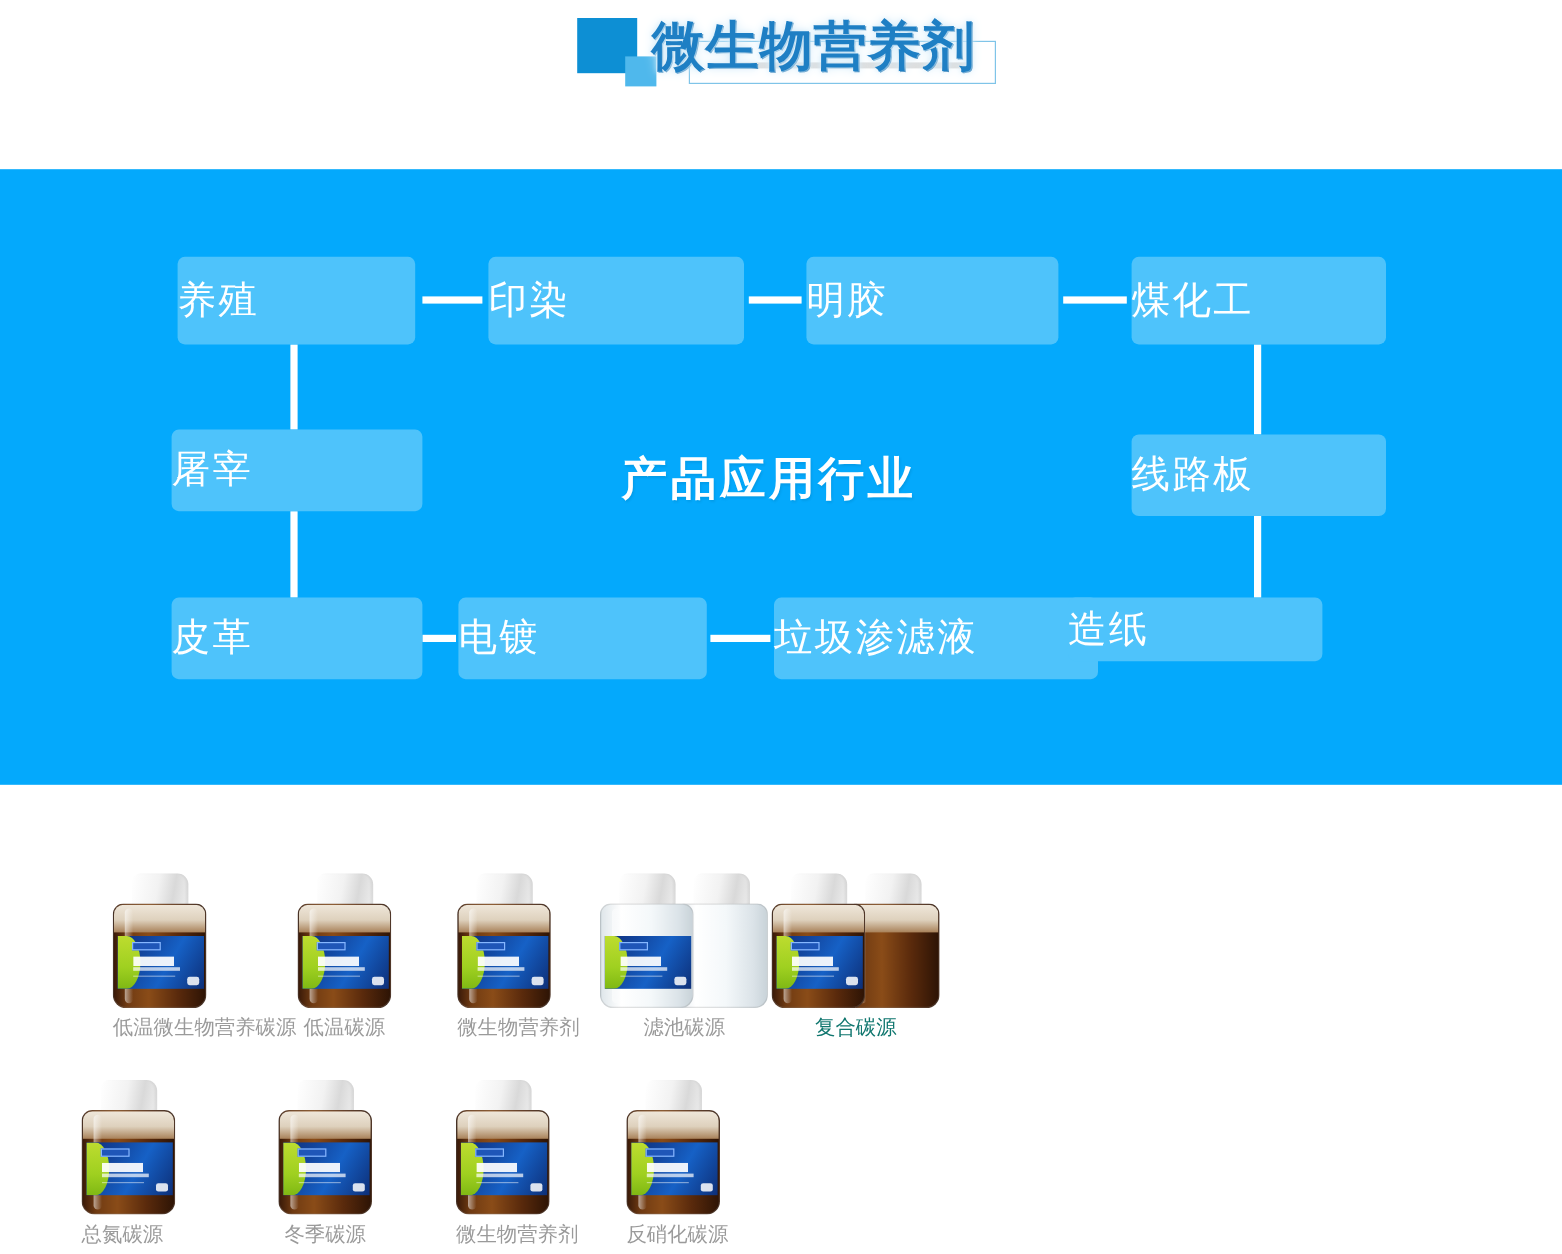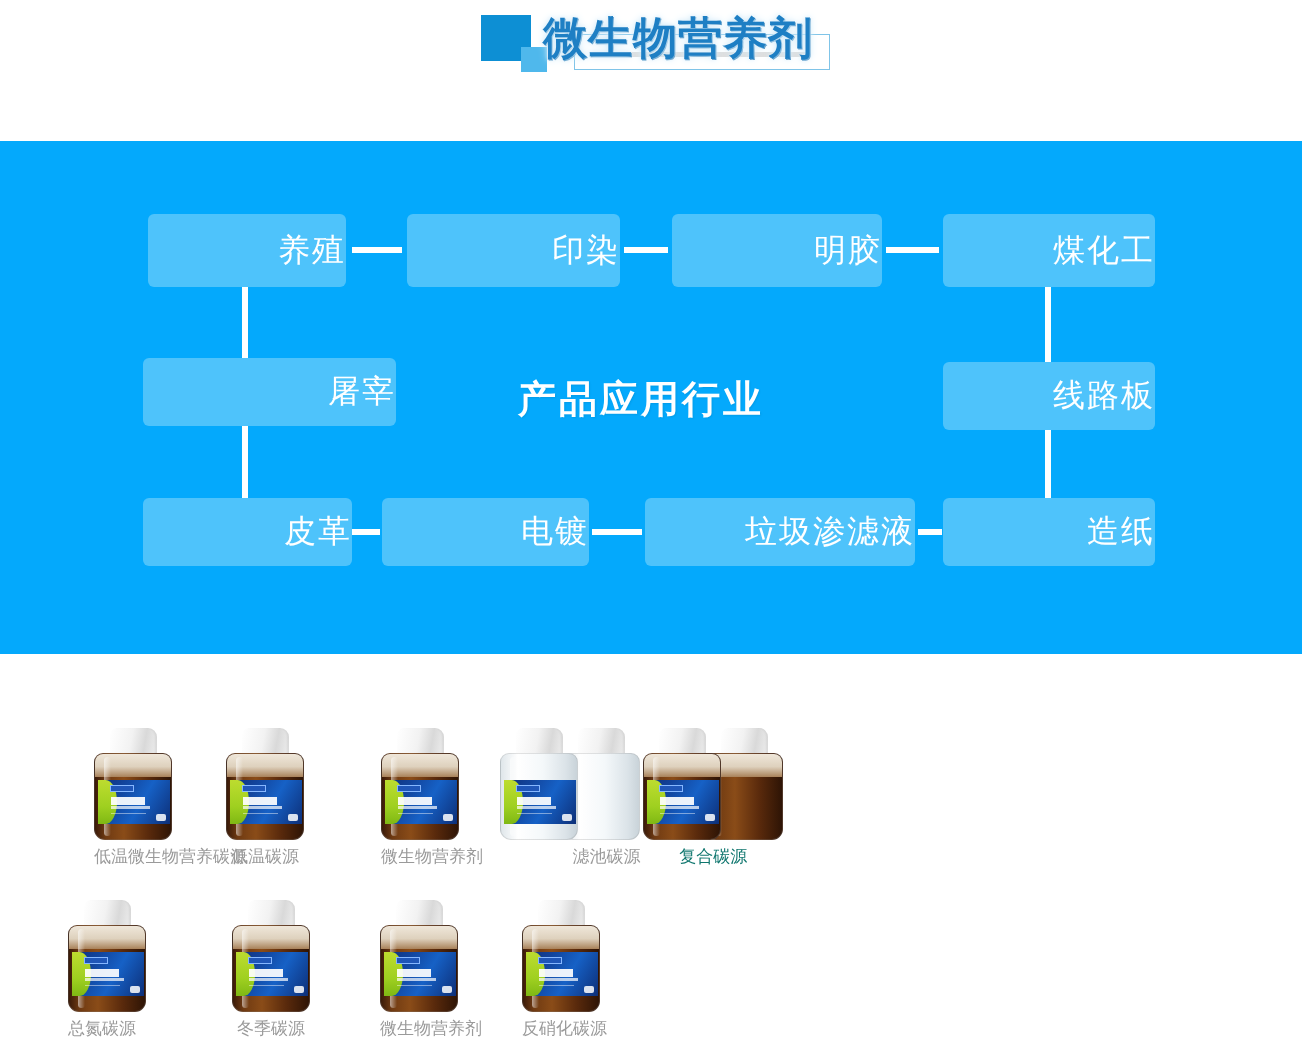--- a/index.html
+++ b/index.html
@@ -41,21 +41,21 @@
   
   #panel {
     position: absolute; left: 0; top: 141px; width: 1302px; height: 513px;
     background: #04a9fc;
   }
   .node {
     position: absolute;
     background: #4ec3fb;
     border-radius: 6px;
     color: #ffffff;
-    display: flex; align-items: center; justify-content: flex-end;
+    display: flex; align-items: center; justify-content: flex-start;
     font-size: 32px;
     letter-spacing: 2px;
     white-space: nowrap;
   }
   .conn { position: absolute; background: #ffffff; }
   .conn.h { height: 6px; }
   .conn.v { width: 6px; }
   .center-title {
     position: absolute;
     color: #ffffff; font-size: 38px; font-weight: bold; letter-spacing: 3px;
@@ -170,36 +170,36 @@
         </div>
         <div class="node" style="left: 407px; top: 73px; width: 213px; height: 73px; background: rgb(78, 195, 251);">
           <span>印染</span>
         </div>
         <div class="node" style="left: 672px; top: 73px; width: 210px; height: 73px; background: rgb(78, 195, 251);">
           <span>明胶</span>
         </div>
         <div class="node" style="left: 943px; top: 73px; width: 212px; height: 73px; background: rgb(78, 195, 251);">
           <span>煤化工</span>
         </div>
-        <div class="node" style="left: 143px; top: 217px; width: 253px; height: 68px; background: rgb(78, 195, 251);">
+        <div class="node" style="left: 143px; top: 217px; width: 209px; height: 68px; background: rgb(78, 195, 251);">
           <span>屠宰</span>
         </div>
         <div class="node" style="left: 943px; top: 221px; width: 212px; height: 68px; background: rgb(78, 195, 251);">
           <span>线路板</span>
         </div>
         <div class="node" style="left: 143px; top: 357px; width: 209px; height: 68px; background: rgb(78, 195, 251);">
           <span>皮革</span>
         </div>
         <div class="node" style="left: 382px; top: 357px; width: 207px; height: 68px; background: rgb(78, 195, 251);">
           <span>电镀</span>
         </div>
         <div class="node" style="left: 645px; top: 357px; width: 270px; height: 68px; background: rgb(78, 195, 251);">
           <span>垃圾渗滤液</span>
         </div>
-        <div class="node" style="left: 943px; top: 357px; width: 212px; height: 68px; background: rgb(78, 195, 251);">
+        <div class="node" style="left: 890px; top: 357px; width: 212px; height: 53px; background: rgb(78, 195, 251);">
           <span>造纸</span>
         </div>
       </div>
     <div class="center-title" id="center-title" style="left: 518px; top: 233px;">产品应用行业</div>
   </div>
 
   <div id="products">
     <div id="prod-row1">
         <div class="prod" style="left: 94px; top: 74px; width: 78px; height: 112px;">
           <div class="bottle-group" style="position: relative; width: 78px; height: 112px;">
@@ -214,21 +214,21 @@
                   <div class="b-label-title"></div>
                   <div class="b-label-sub"></div>
                   <div class="b-label-fine"></div>
                   <div class="b-label-badge"></div>
                 </div>
               </div>
             </div>
           </div>
           <div class="prod-caption" style="top: 117px; color: rgb(154, 154, 154);">低温微生物营养碳源</div>
         </div>
-        <div class="prod" style="left: 226px; top: 74px; width: 78px; height: 112px;">
+        <div class="prod" style="left: 248px; top: 74px; width: 78px; height: 112px;">
           <div class="bottle-group" style="position: relative; width: 78px; height: 112px;">
             <div class="bottle" style="width: 78px; height: 112px; left: 0px; top: 0px; z-index: 10;">
               <div class="b-cap" style="width: 47px; height: 29px; left: 16px; top: 0px;"></div>
               <div class="b-body b-fill-dark" style="left: 0px; top: 25px; width: 78px; height: 87px;">
                 <div class="b-foam" style="height: 23px;"></div>
                 <div class="b-shine"></div>
                 <div class="b-label" title="总氮达标" style="left: 3px; width: 72px; top: 26px; height: 44px;">
                   <div class="b-label-green"></div>
                   <div class="b-label-logo"></div>
                   <div class="b-label-title"></div>
@@ -277,21 +277,21 @@
                   <div class="b-label-green"></div>
                   <div class="b-label-logo"></div>
                   <div class="b-label-title"></div>
                   <div class="b-label-sub"></div>
                   <div class="b-label-fine"></div>
                   <div class="b-label-badge"></div>
                 </div>
               </div>
             </div>
           </div>
-          <div class="prod-caption" style="top: 117px; color: rgb(154, 154, 154); text-align: right;">滤池碳源</div>
+          <div class="prod-caption" style="top: 117px; color: rgb(154, 154, 154);">滤池碳源</div>
         </div>
         <div class="prod" style="left: 643px; top: 74px; width: 140.4px; height: 112px;">
           <div class="bottle-group" style="position: relative; width: 140.4px; height: 112px;">
             <div class="bottle" style="width: 78px; height: 112px; left: 62.4px; top: 0px; z-index: 9;">
               <div class="b-cap" style="width: 47px; height: 29px; left: 16px; top: 0px;"></div>
               <div class="b-body b-fill-dark" style="left: 0px; top: 25px; width: 78px; height: 87px;">
                 <div class="b-foam" style="height: 23px;"></div>
                 <div class="b-shine"></div>
               </div>
             </div>

